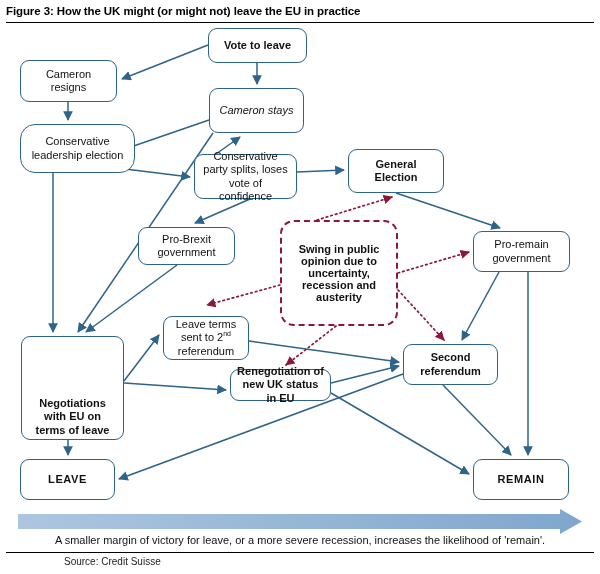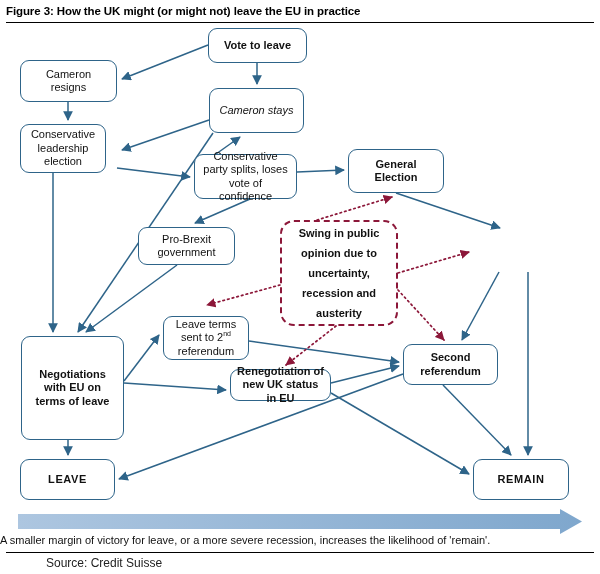--- a/index.html
+++ b/index.html
@@ -69,49 +69,49 @@
   }
   .node.terminal {
     font-weight: bold;
     letter-spacing: 0.6px;
   }
   .node.swing {
     border: 2.4px dashed #8c1739;
     border-radius: 14px;
     font-weight: bold;
     background: transparent;
-    line-height: 20px;
+    line-height: 12px;
   }
   .node sup {
     font-size: 7px;
     vertical-align: super;
     line-height: 0;
   }
   #caption {
     position: absolute;
     left: 0;
     top: 534px;
     width: 600px;
-    text-align: left;
+    text-align: center;
     font-size: 11px;
     color: #111111;
   }
   #caption-rule {
     position: absolute;
     left: 6px;
     top: 552px;
     width: 588px;
     height: 1px;
     background: #000000;
   }
   #source {
     position: absolute;
-    left: 6px;
+    left: 24px;
     top: 556px;
-    font-size: 12px;
+    font-size: 10px;
     color: #222222;
     padding-left: 40px;
   }
 </style>
 </head>
 <body>
 
 <div id="page">
 
   <div id="figure-title">Figure 3: How the UK might (or might not) leave the EU in practice</div>
@@ -174,46 +174,49 @@
   </div>
 
   <div class="node" style="left:20px; top:60px; width:97px; height:42px;">
     <span>Cameron resigns</span>
   </div>
 
   <div class="node" style="left:209px; top:88px; width:95px; height:45px;font-style:italic;">
     <span>Cameron stays</span>
   </div>
 
-  <div class="node" style="left:20px; top:124px; width:86px; height:49px;">
+  <div class="node" style="left:20px; top:124px; width:115px; height:49px;border-radius:15px;">
     <span>Conservative leadership election</span>
   </div>
 
   <div class="node" style="left:194px; top:154px; width:103px; height:45px;">
     <span>Conservative party splits, loses vote of confidence</span>
   </div>
 
   <div class="node bold" style="left:348px; top:149px; width:96px; height:44px;">
     <span>General Election</span>
   </div>
 
   <div class="node" style="left:138px; top:227px; width:97px; height:38px;">
     <span>Pro-Brexit government</span>
   </div>
 
   <div class="node swing" style="left:280px; top:220px; width:118px; height:106px;">
     <span>Swing in public opinion due to uncertainty, recession and austerity</span>
   </div>
 
+  <div class="node" style="left:473px; top:231px; width:97px; height:41px;">
+    <span>Pro-remain government</span>
+  </div>
 
   <div class="node" style="left:163px; top:309px; width:86px; height:44px;margin-top:7px;">
     <span>Leave terms<br>sent to 2<sup>nd</sup><br>referendum</span>
   </div>
 
-  <div class="node bold" style="left:21px; top:336px; width:103px; height:104px;">
+  <div class="node bold" style="left:21px; top:336px; width:103px; height:104px;align-items:flex-end;">
     <span>Negotiations with EU on terms of leave</span>
   </div>
 
   <div class="node" style="left:230px; top:369px; width:101px; height:32px;font-weight:bold;">
     <span>Renegotiation of new UK status in EU</span>
   </div>
 
   <div class="node bold" style="left:403px; top:344px; width:95px; height:41px;">
     <span>Second referendum</span>
   </div>

